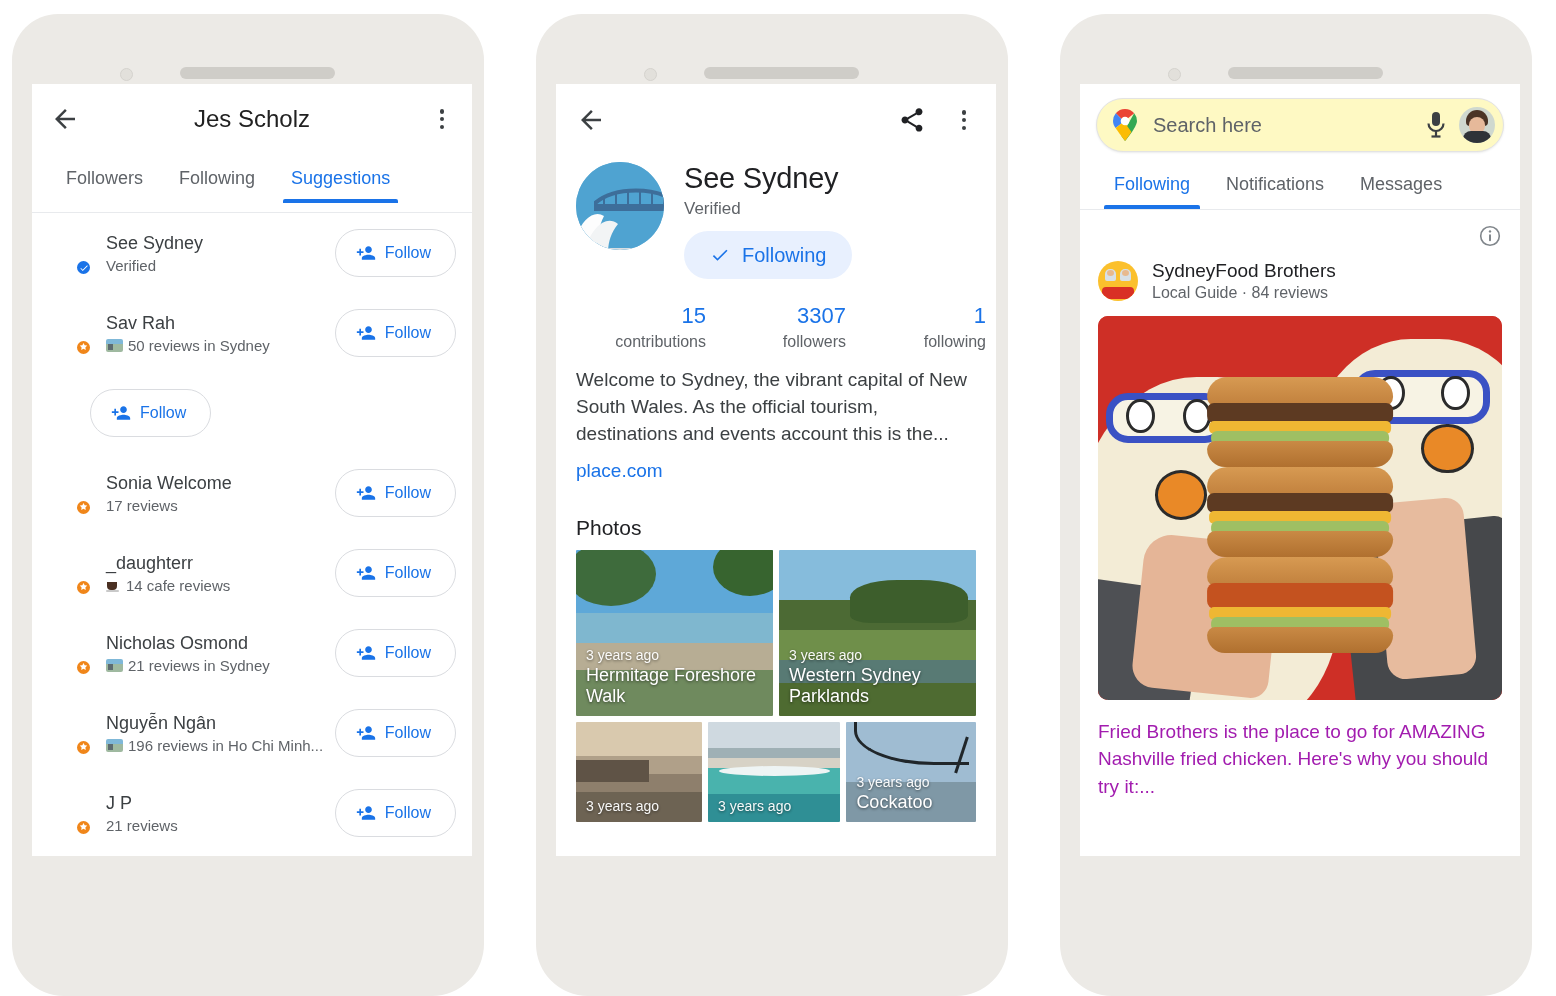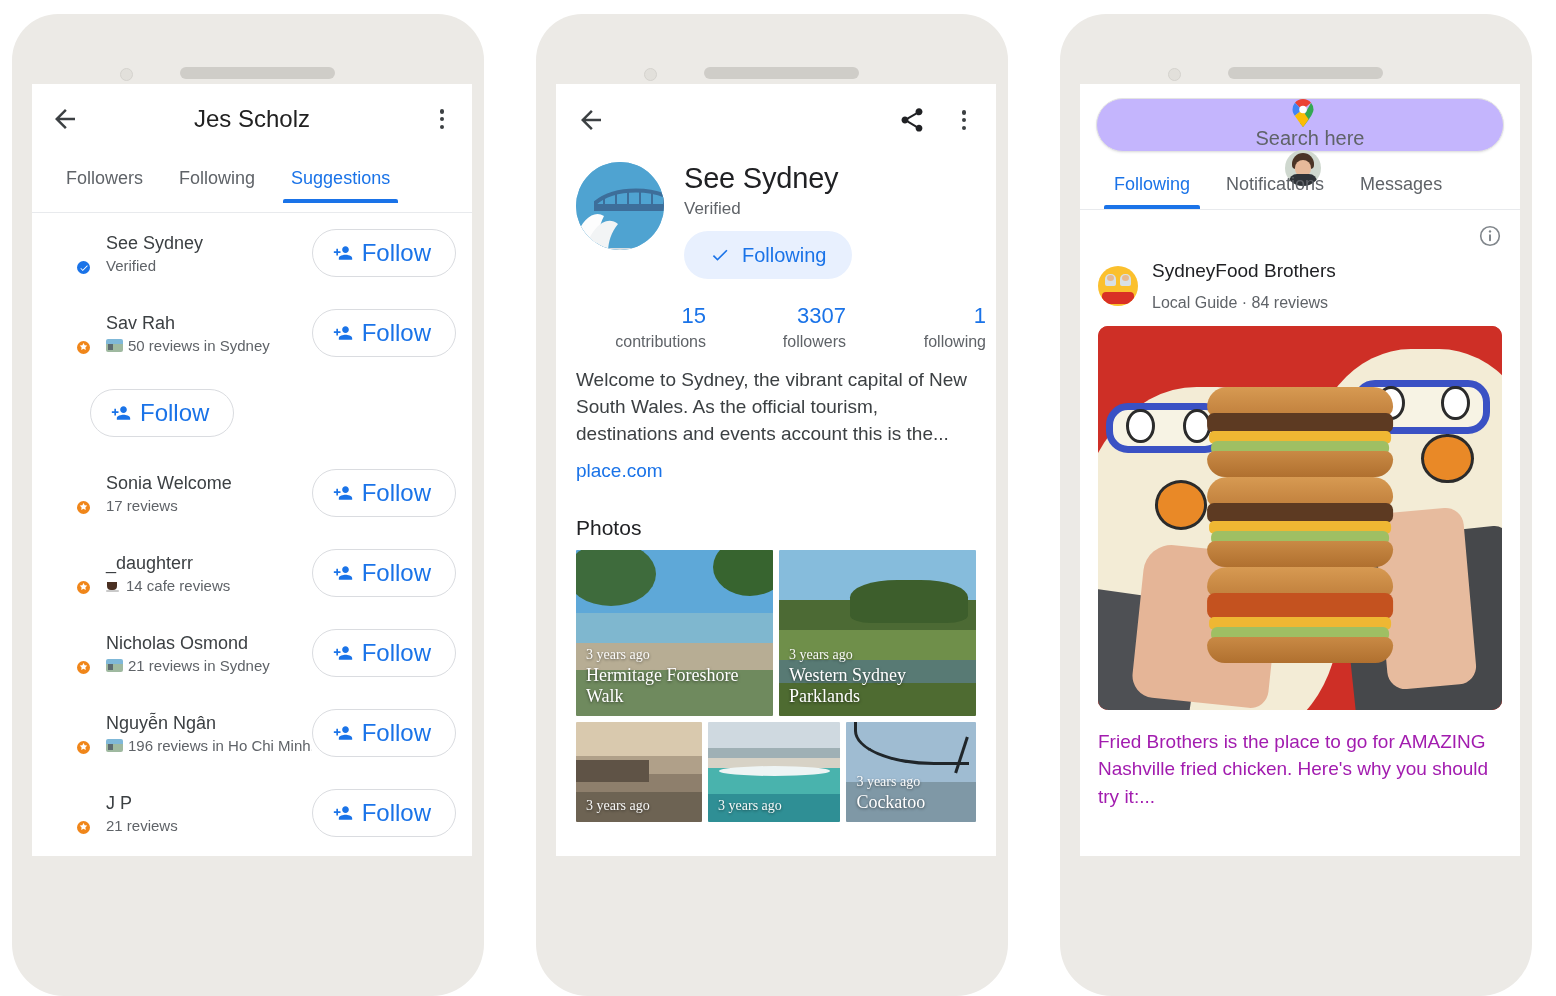--- a/index.html
+++ b/index.html
@@ -107,21 +107,21 @@
   .mini-photo::after { content:""; position:absolute; left:2px; bottom:2px; width:5px; height:6px; background:#5d6b70; }
   .mini-coffee { width:15px; height:14px; flex:0 0 auto; position:relative; display:inline-block; }
   .mini-coffee::before { content:""; position:absolute; left:1px; top:3px; width:10px; height:8px; border-radius:0 0 4px 4px; background:#4a3022; }
   .mini-coffee::after { content:""; position:absolute; left:0px; bottom:1px; width:13px; height:2px; border-radius:2px; background:#c9c9c9; }
 
   .follow-btn {
     flex:0 0 auto; display:flex; align-items:center; gap:9px;
     border:1px solid #dadce0; border-radius:26px;
     height:48px; padding: 0 24px 0 20px; background:#fff; cursor:pointer;
   }
-  .follow-btn .lbl { color:#1a73e8; font-size:24px;text-align:right; }
+  .follow-btn .lbl { color:#1a73e8; font-size:16px;text-align:right; }
   .follow-btn svg { width:20px; height:20px; }
 
   
   .s2-appbar { height: 72px; display:flex; align-items:center; padding: 0 20px; gap: 0; }
   .s2-appbar .sp { flex:1 1 auto; }
   .share-ic { width:28px; height:28px; margin-right: 26px; }
 
   .s2-head { display:flex; padding: 6px 20px 0; }
   .s2-pic {
     width: 88px; height:88px; border-radius:50%; overflow:hidden; flex:0 0 88px;
@@ -147,21 +147,21 @@
 
   .s2-stats { display:flex; margin-top: 24px; padding: 0 10px; }
   .stat { flex:1 1 0; text-align:right; cursor:pointer; }
   .stat .num { color:#1a73e8; font-size:22px; font-weight:500; }
   .stat .lab { color:#5f6368; font-size:16px; margin-top:4px; }
 
   .s2-bio { padding: 16px 20px 0; font-size:19px; line-height:1.42; color:#3c4043; }
   .s2-link { padding: 12px 20px 0; font-size:19px; color:#1a73e8; cursor:pointer; display:inline-block;}
   .s2-photos-h { padding: 34px 20px 10px; font-size:21px; color:#202124; font-weight:500; }
 
-  .photo-grid { padding: 0 20px; font-family: Liberation Serif, serif; }
+  .photo-grid { padding: 0 20px; }
   .photo-row { display:flex; gap: 6px; margin-bottom: 6px; }
   .photo {
     position:relative; overflow:hidden; border-radius:1px; cursor:pointer;
   }
   .photo .cap {
     position:absolute; left:10px; right:8px; bottom:8px; color:#fff;
     text-shadow: 0 1px 3px rgba(0,0,0,.55);
   }
   .photo .ago { font-size:14px; opacity:.95; }
   .photo .ttl { font-size:18px; line-height:1.2; margin-top:2px; }
@@ -180,21 +180,21 @@
   .art-cockatoo { background: linear-gradient(#9fbcd2 0 60%, #7f98a6 60% 100%); }
   .art-cockatoo::before { content:""; position:absolute; top:-6px; left:6%; width:86%; height:46%;
     border-bottom:3px solid #20262a; border-left:3px solid #20262a; border-radius:0 0 0 70%; }
   .art-cockatoo::after { content:""; position:absolute; top:14%; right:10%; width:3px; height:38%; background:#20262a; transform:rotate(18deg); }
 
   
   .s3-searchwrap { padding: 14px 16px 0; }
   .s3-search {
     display:flex; align-items:center; height: 54px;
     border:1px solid #e3e3e3; border-radius:28px; padding: 0 8px 0 14px;
-    background:#c4b5fd; box-shadow: 0 1px 2px rgba(60,64,67,.10); flex-direction: column;
+    background:#fef9c3; box-shadow: 0 1px 2px rgba(60,64,67,.10);
   }
   .maps-pin { width:28px; height:32px; flex:0 0 28px; }
   .s3-search .ph { flex:1 1 auto; margin-left: 14px; color:#5f6368; font-size:20px; }
   .mic { width: 22px; height:28px; margin-right: 12px; }
   .s3-ava {
     width:36px; height:36px; border-radius:50%; flex:0 0 36px; overflow:hidden;
     background:#cfd8cf; position:relative;
   }
   .s3-ava .hair { position:absolute; left:7px; top:3px; width:22px; height:16px; border-radius:11px 11px 4px 4px; background:#4a3426; }
   .s3-ava .face { position:absolute; left:10px; top:10px; width:16px; height:17px; border-radius:8px; background:#e6b99a; }
@@ -210,21 +210,21 @@
   .info-ic { width:24px; height:24px; }
 
   .s3-post-head { display:flex; align-items:center; padding: 12px 18px 0; }
   .sfb-ava { width:40px; height:40px; border-radius:50%; flex:0 0 40px; background:#fbc02d; position:relative; overflow:hidden; }
   .sfb-ava .f1 { position:absolute; left:7px; top:8px; width:11px; height:12px; border-radius:5px 5px 2px 2px; background:#d8e0e6; }
   .sfb-ava .f2 { position:absolute; right:7px; top:8px; width:11px; height:12px; border-radius:5px 5px 2px 2px; background:#d8e0e6; }
   .sfb-ava .f1::after, .sfb-ava .f2::after { content:""; position:absolute; left:2px; top:1px; width:7px; height:6px; border-radius:50%; background:#e8b98e; }
   .sfb-ava .base { position:absolute; left:4px; bottom:2px; width:32px; height:12px; border-radius:4px; background:#d93025; }
   .sfb-meta { margin-left: 14px; }
   .sfb-name { font-size:19px; color:#202124; font-weight:500; }
-  .sfb-sub { font-size:16px; color:#5f6368; margin-top:12px; }
+  .sfb-sub { font-size:16px; color:#5f6368; margin-top:2px; }
 
   .post-photo {
     margin: 14px 18px 0; height: 384px; border-radius:10px; overflow:hidden; position:relative;
     background:#c9342b; cursor:pointer;
   }
   .mural { position:absolute; inset:0; background:#ce2f26; }
   .mural .cream {
     position:absolute; left:-6%; top:16%; width:66%; height:92%;
     background:#f3ecd6; border-radius:46% 46% 36% 36%;
   }

